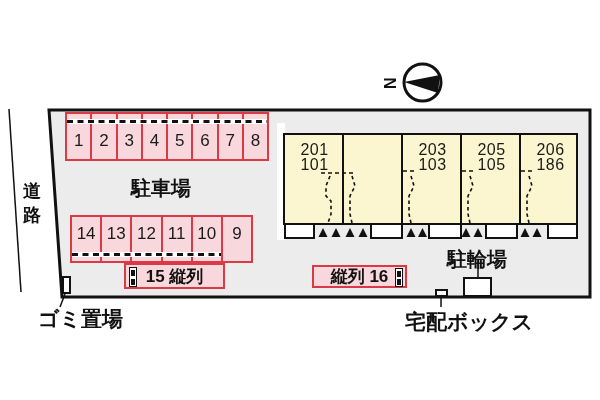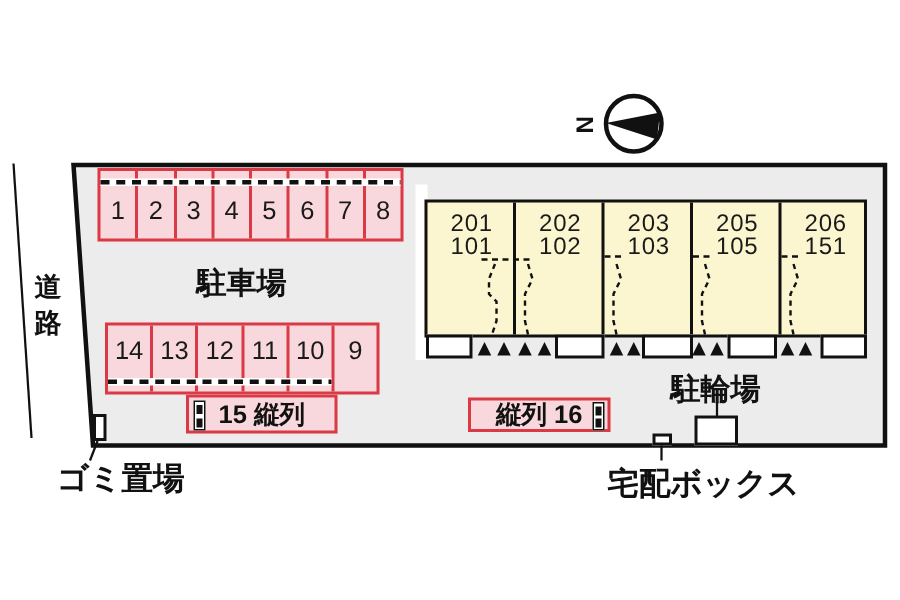--- a/index.html
+++ b/index.html
@@ -122,35 +122,31 @@
   <div id="building">
     <div class="unit-divider" style="left:57px;"></div>
     <div class="unit-divider" style="left:116px;"></div>
     <div class="unit-divider" style="left:175px;"></div>
     <div class="unit-divider" style="left:234px;"></div>
 
     <div class="unit-label" style="left:0px;">
       <div>201</div>
       <div>101</div>
     </div>
-    <div class="unit-label" style="left:59px;">
-      <div>202</div>
-      <div>102</div>
-    </div>
     <div class="unit-label" style="left:118px;">
       <div>203</div>
       <div>103</div>
     </div>
     <div class="unit-label" style="left:177px;">
       <div>205</div>
       <div>105</div>
     </div>
     <div class="unit-label" style="left:236px;">
       <div>206</div>
-      <div>151</div>
+      <div>186</div>
     </div>
   </div>
 
   <div class="porch" style="left:284px;top:223px;width:31px;height:16px;"></div>
   <div class="porch" style="left:370px;top:223px;width:33px;height:16px;"></div>
   <div class="porch" style="left:428px;top:223px;width:34px;height:16px;"></div>
   <div class="porch" style="left:485px;top:223px;width:33px;height:16px;"></div>
   <div class="porch" style="left:547px;top:223px;width:31px;height:16px;"></div>
 
   <div class="small-rect" style="left:463px;top:277px;width:29px;height:20px;"></div>

